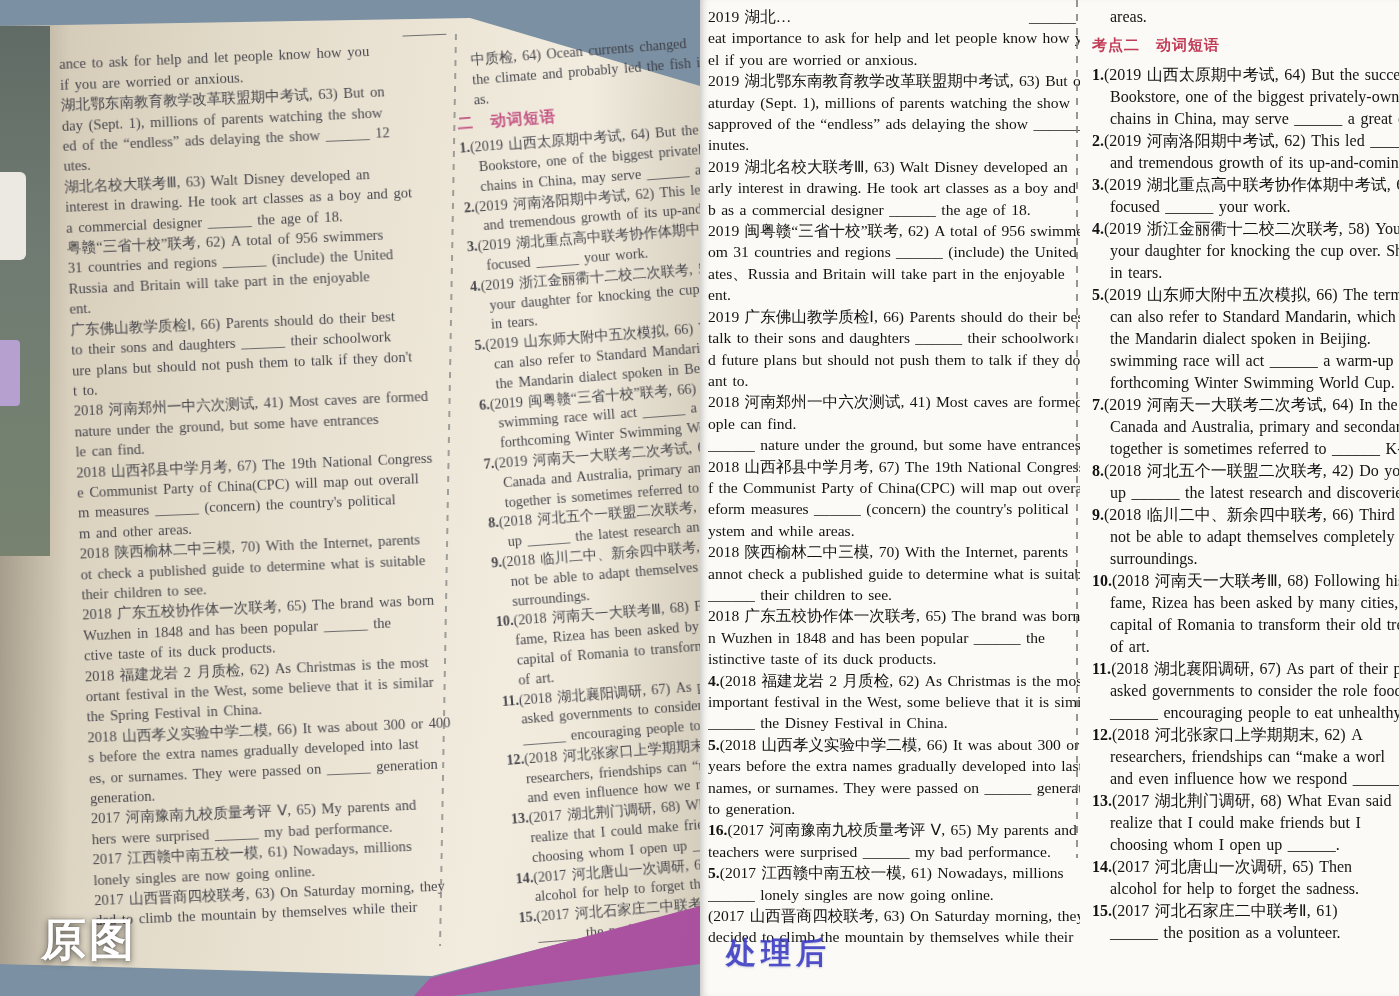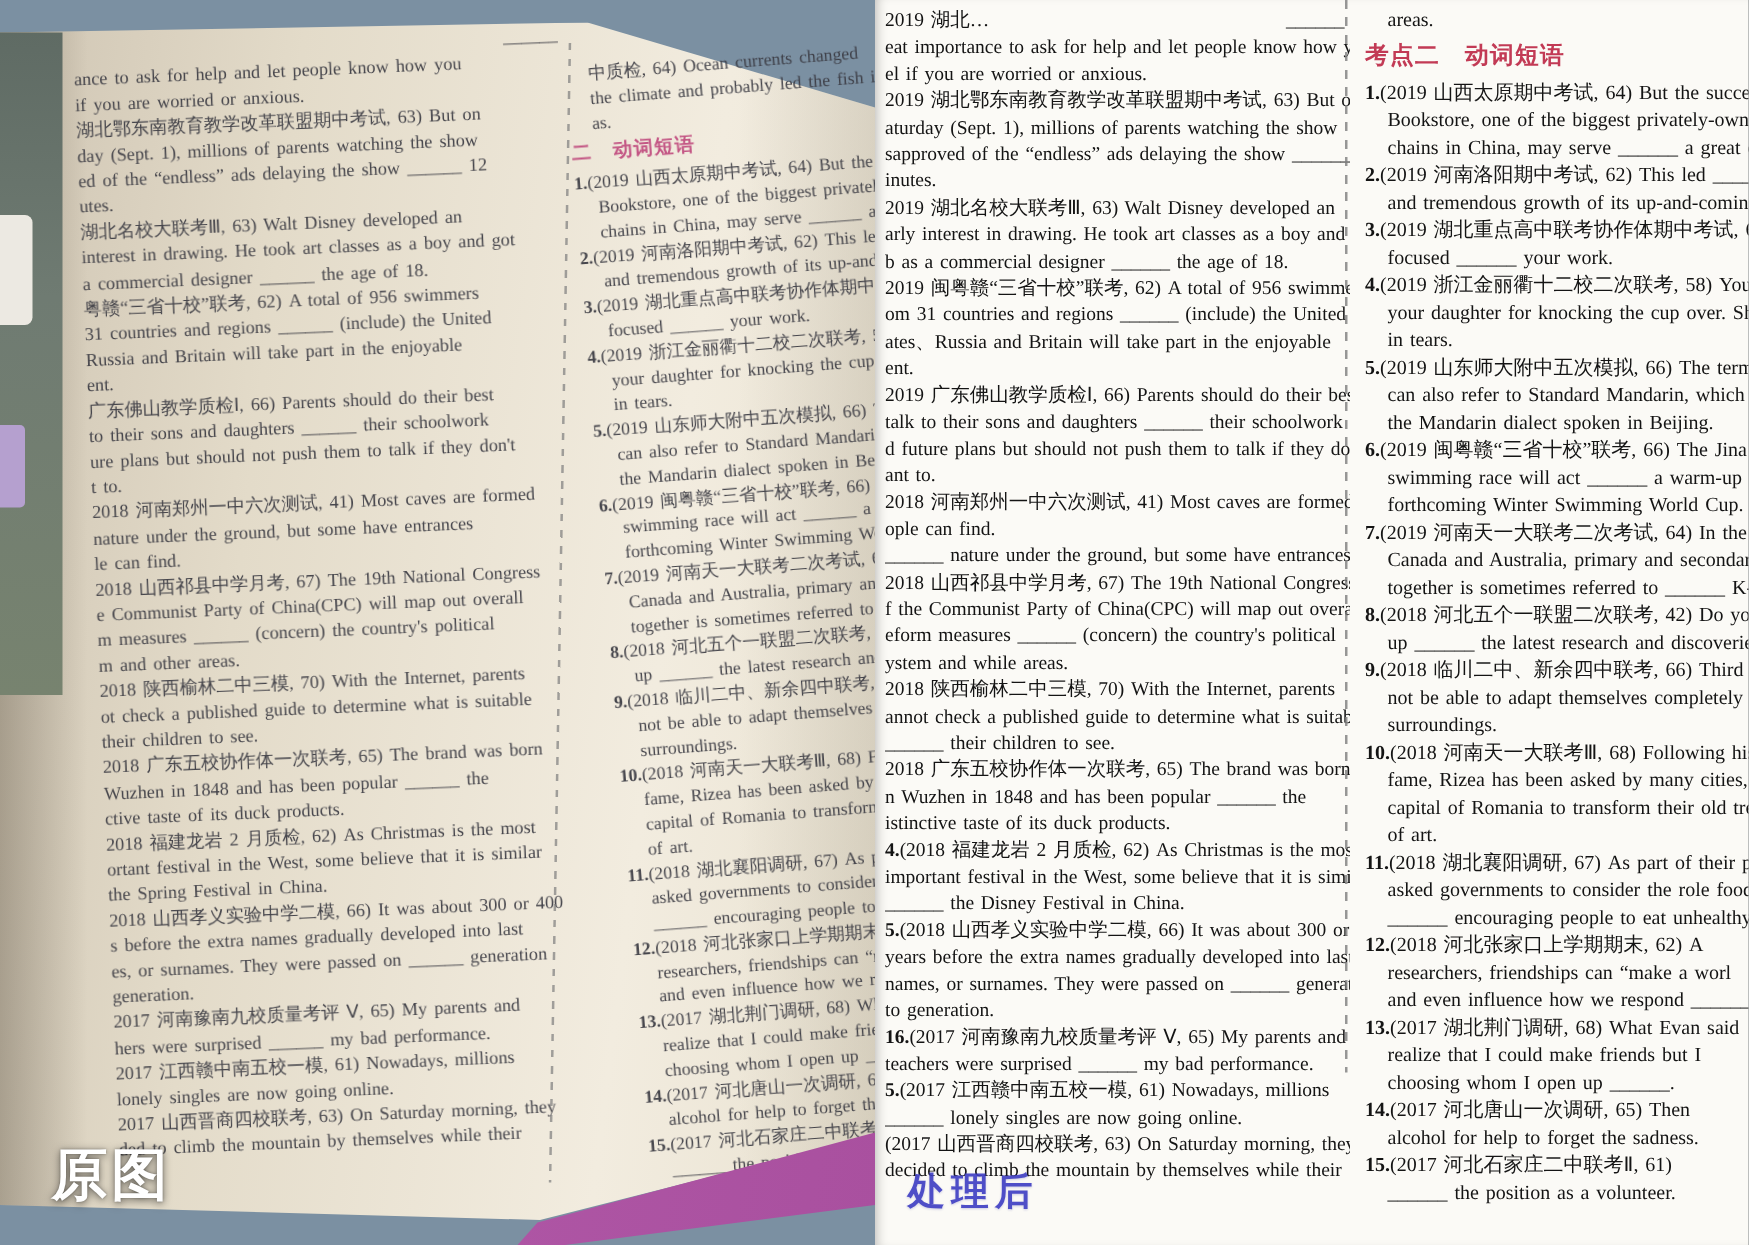--- a/index.html
+++ b/index.html
@@ -45,21 +45,21 @@
   
   .panel-processed{position:absolute;left:700px;top:0;width:699px;height:996px;
       background:var(--processed_background);overflow:hidden;
       box-shadow:inset 7px 0 9px -6px rgba(0,0,0,.28);}
   .proc-col{position:absolute;color:var(--processed_text);word-spacing:1.5px;}
   .proc-left{left:8px;top:6px;width:372px;font-size:15.6px;line-height:21.4px;}
   .proc-right{left:392px;top:6px;width:307px;font-size:16px;line-height:22px;}
   .divider-proc{position:absolute;left:376px;top:0;width:2px;height:858px;
       background:repeating-linear-gradient(180deg,var(--divider) 0 7px,transparent 7px 14px);
       opacity:.8;}
-  .heading-proc{color:var(--heading_accent);font-weight:bold;font-size:19px;
+  .heading-proc{color:var(--heading_accent);font-weight:bold;font-size:15px;
       letter-spacing:1px;margin:6px 0 8px;}
   .label-processed{position:absolute;left:26px;top:905px;
       font-family:"Liberation Sans",sans-serif;font-weight:bold;font-size:30px;
       color:var(--processed_label);letter-spacing:5px;opacity:.9;
       text-shadow:0 1px 2px rgba(40,40,160,.25);margin-top:28px;}
 
   .line{white-space:pre;overflow:hidden;}
   .line.indent{padding-left:18px;}
   .line b{font-weight:bold;}
 </style>
@@ -243,21 +243,20 @@
           <div class="line"><b>2.</b>(2019 河南洛阳期中考试, 62) This led ______ the sud</div>
           <div class="line indent">and tremendous growth of its up-and-coming industries.</div>
           <div class="line"><b>3.</b>(2019 湖北重点高中联考协作体期中考试, 69) Also,</div>
           <div class="line indent">focused ______ your work.</div>
           <div class="line"><b>4.</b>(2019 浙江金丽衢十二校二次联考, 58) You harshly</div>
           <div class="line indent">your daughter for knocking the cup over. She breaks</div>
           <div class="line indent">in tears.</div>
           <div class="line"><b>5.</b>(2019 山东师大附中五次模拟, 66) The term “Ma</div>
           <div class="line indent">can also refer to Standard Mandarin, which is based</div>
           <div class="line indent">the Mandarin dialect spoken in Beijing.</div>
-          <div class="line"><b>6.</b>(2019 闽粤赣“三省十校”联考, 66) The Jina</div>
           <div class="line indent">swimming race will act ______ a warm-up ever</div>
           <div class="line indent">forthcoming Winter Swimming World Cup.</div>
           <div class="line"><b>7.</b>(2019 河南天一大联考二次考试, 64) In the Uni</div>
           <div class="line indent">Canada and Australia, primary and secondary</div>
           <div class="line indent">together is sometimes referred to ______ K-12 edu</div>
           <div class="line"><b>8.</b>(2018 河北五个一联盟二次联考, 42) Do you w</div>
           <div class="line indent">up ______ the latest research and discoveries in sc</div>
           <div class="line"><b>9.</b>(2018 临川二中、新余四中联考, 66) Third cultu</div>
           <div class="line indent">not be able to adapt themselves completely ____</div>
           <div class="line indent">surroundings.</div>

